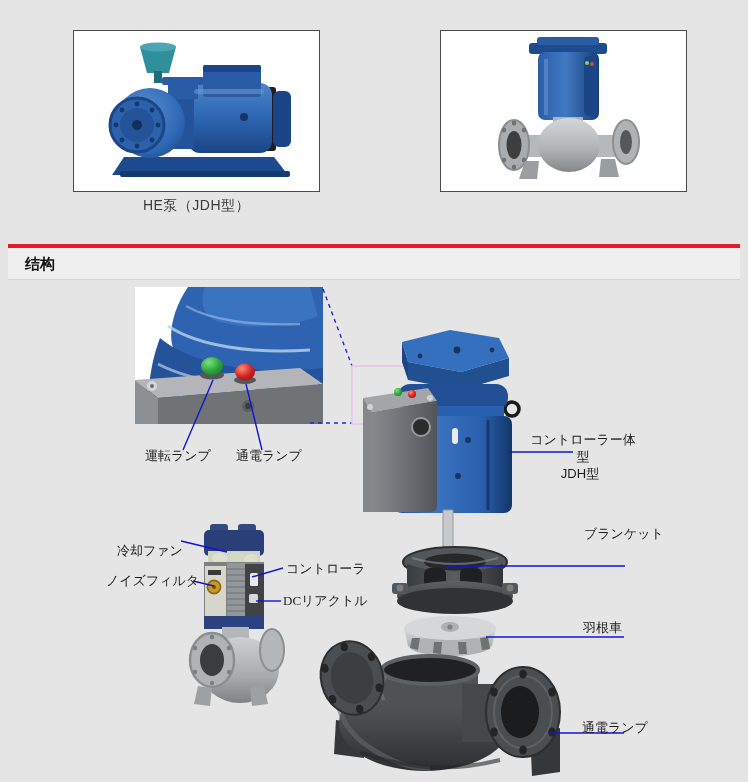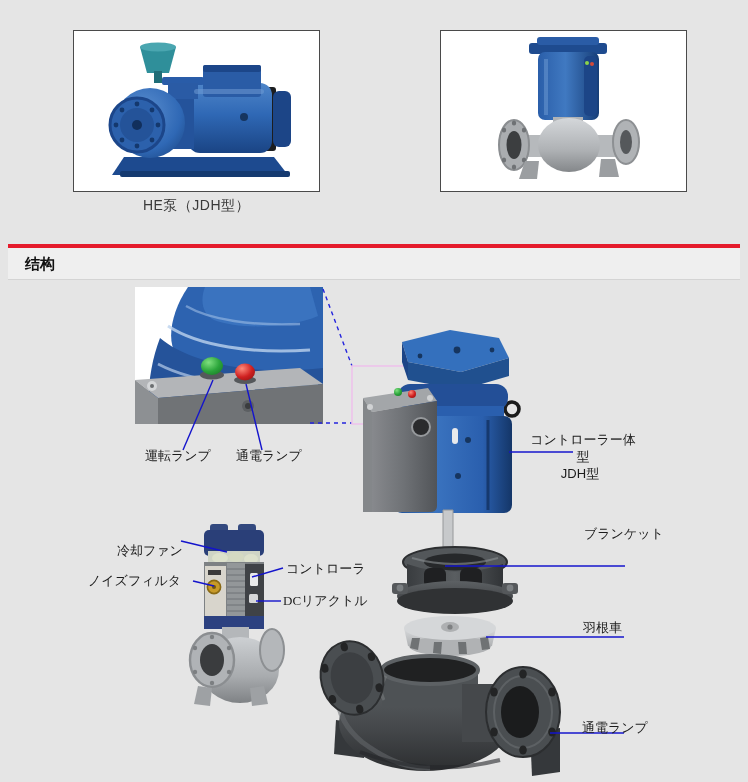--- a/index.html
+++ b/index.html
@@ -369,17 +369,17 @@
   <div class="motor-label">
     <div>コントローラー体型</div>
     <div style="padding-right:6px;">JDH型</div>
   </div>
 
   <div class="dlabel" style="left:584px;top:525px;">ブランケット</div>
   <div class="dlabel" style="left:583px;top:619px;">羽根車</div>
   <div class="dlabel" style="left:582px;top:719px;">通電ランプ</div>
 
   <div class="dlabel" style="left:117px;top:542px;">冷却ファン</div>
-  <div class="dlabel" style="left:88px;top:572px;">ノイズフィルタ</div>
+  <div class="dlabel" style="left:106px;top:572px;">ノイズフィルタ</div>
   <div class="dlabel" style="left:286px;top:560px;">コントローラ</div>
   <div class="dlabel" style="left:283px;top:592px;font-family:Liberation Serif, serif;">DCリアクトル</div>
 
 </div>
 
 </body></html>

